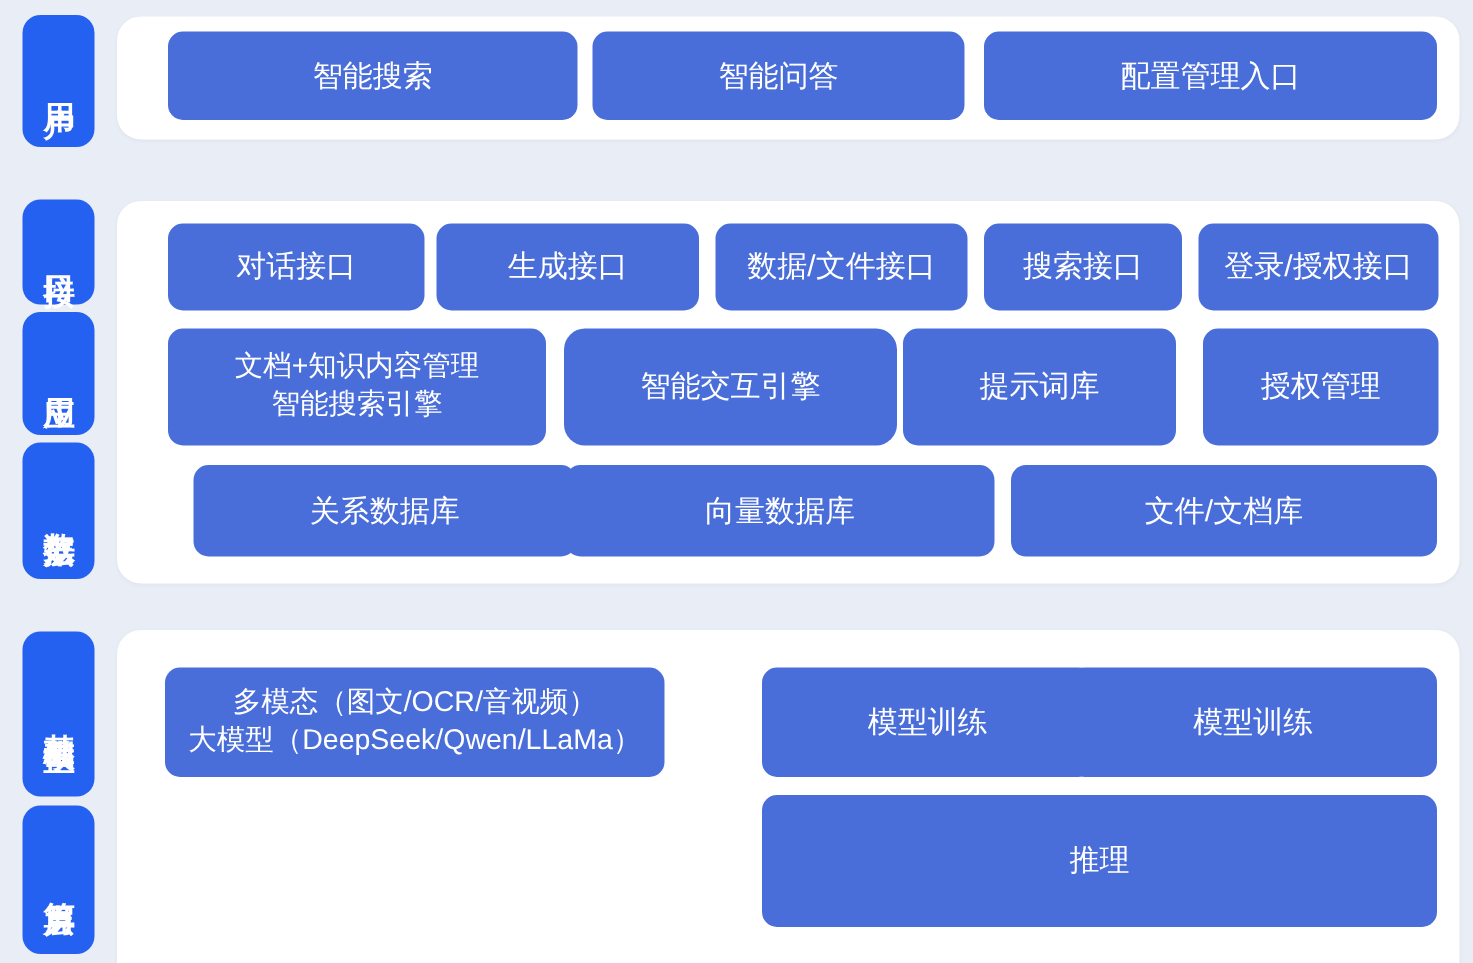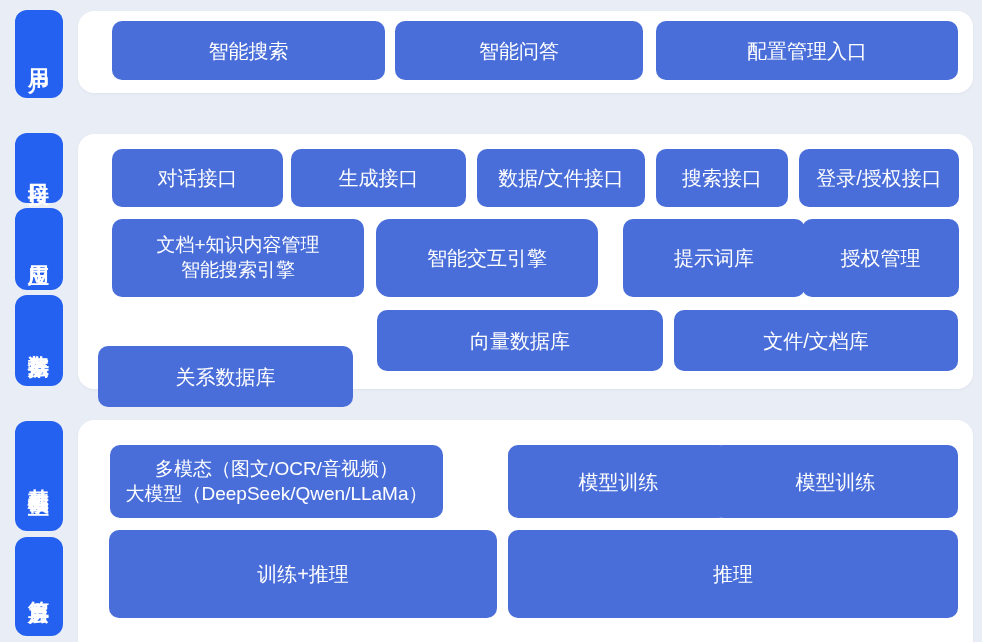--- a/index.html
+++ b/index.html
@@ -87,34 +87,33 @@
     <div class="node" style="left:213px;top:15px;width:175px;height:58px;">生成接口</div>
     <div class="node" style="left:399px;top:15px;width:168px;height:58px;">数据/文件接口</div>
     <div class="node" style="left:578px;top:15px;width:132px;height:58px;">搜索接口</div>
     <div class="node" style="left:721px;top:15px;width:160px;height:58px;">登录/授权接口</div>
 
     <div class="node two-line" style="left:34px;top:85px;width:252px;height:78px;">
       <span>文档+知识内容管理</span>
       <span>智能搜索引擎</span>
     </div>
     <div class="node" style="left:298px;top:85px;width:222px;height:78px;border-radius:14px;">智能交互引擎</div>
-    <div class="node" style="left:545px;top:85px;width:182px;height:78px;">提示词库</div>
+    <div class="node" style="left:524px;top:85px;width:182px;height:78px;">提示词库</div>
     <div class="node" style="left:724px;top:85px;width:157px;height:78px;">授权管理</div>
 
-    <div class="node" style="left:20px;top:176px;width:255px;height:61px;margin-top:36px;">关系数据库</div>
+    <div class="node" style="left:51px;top:176px;width:255px;height:61px;">关系数据库</div>
     <div class="node" style="left:299px;top:176px;width:286px;height:61px;">向量数据库</div>
     <div class="node" style="left:596px;top:176px;width:284px;height:61px;">文件/文档库</div>
   </div>
 
   <div class="panel" style="top:420px;height:259px;padding-left:48px;">
 
     <div class="node two-line" style="left:32px;top:25px;width:333px;height:73px;">
       <span>多模态（图文/OCR/音视频）</span>
       <span>大模型（DeepSeek/Qwen/LLaMa）</span>
     </div>
     <div class="node" style="left:388px;top:25px;width:221px;height:73px;margin-left:42px;">模型训练</div>
     <div class="node" style="left:635px;top:25px;width:245px;height:73px;">模型训练</div>
 
-    <div class="node" style="left:31px;top:110px;width:388px;height:88px;">训练+推理</div>
     <div class="node" style="left:430px;top:110px;width:450px;height:88px;">推理</div>
   </div>
 
 </div>
 
 </body></html>

